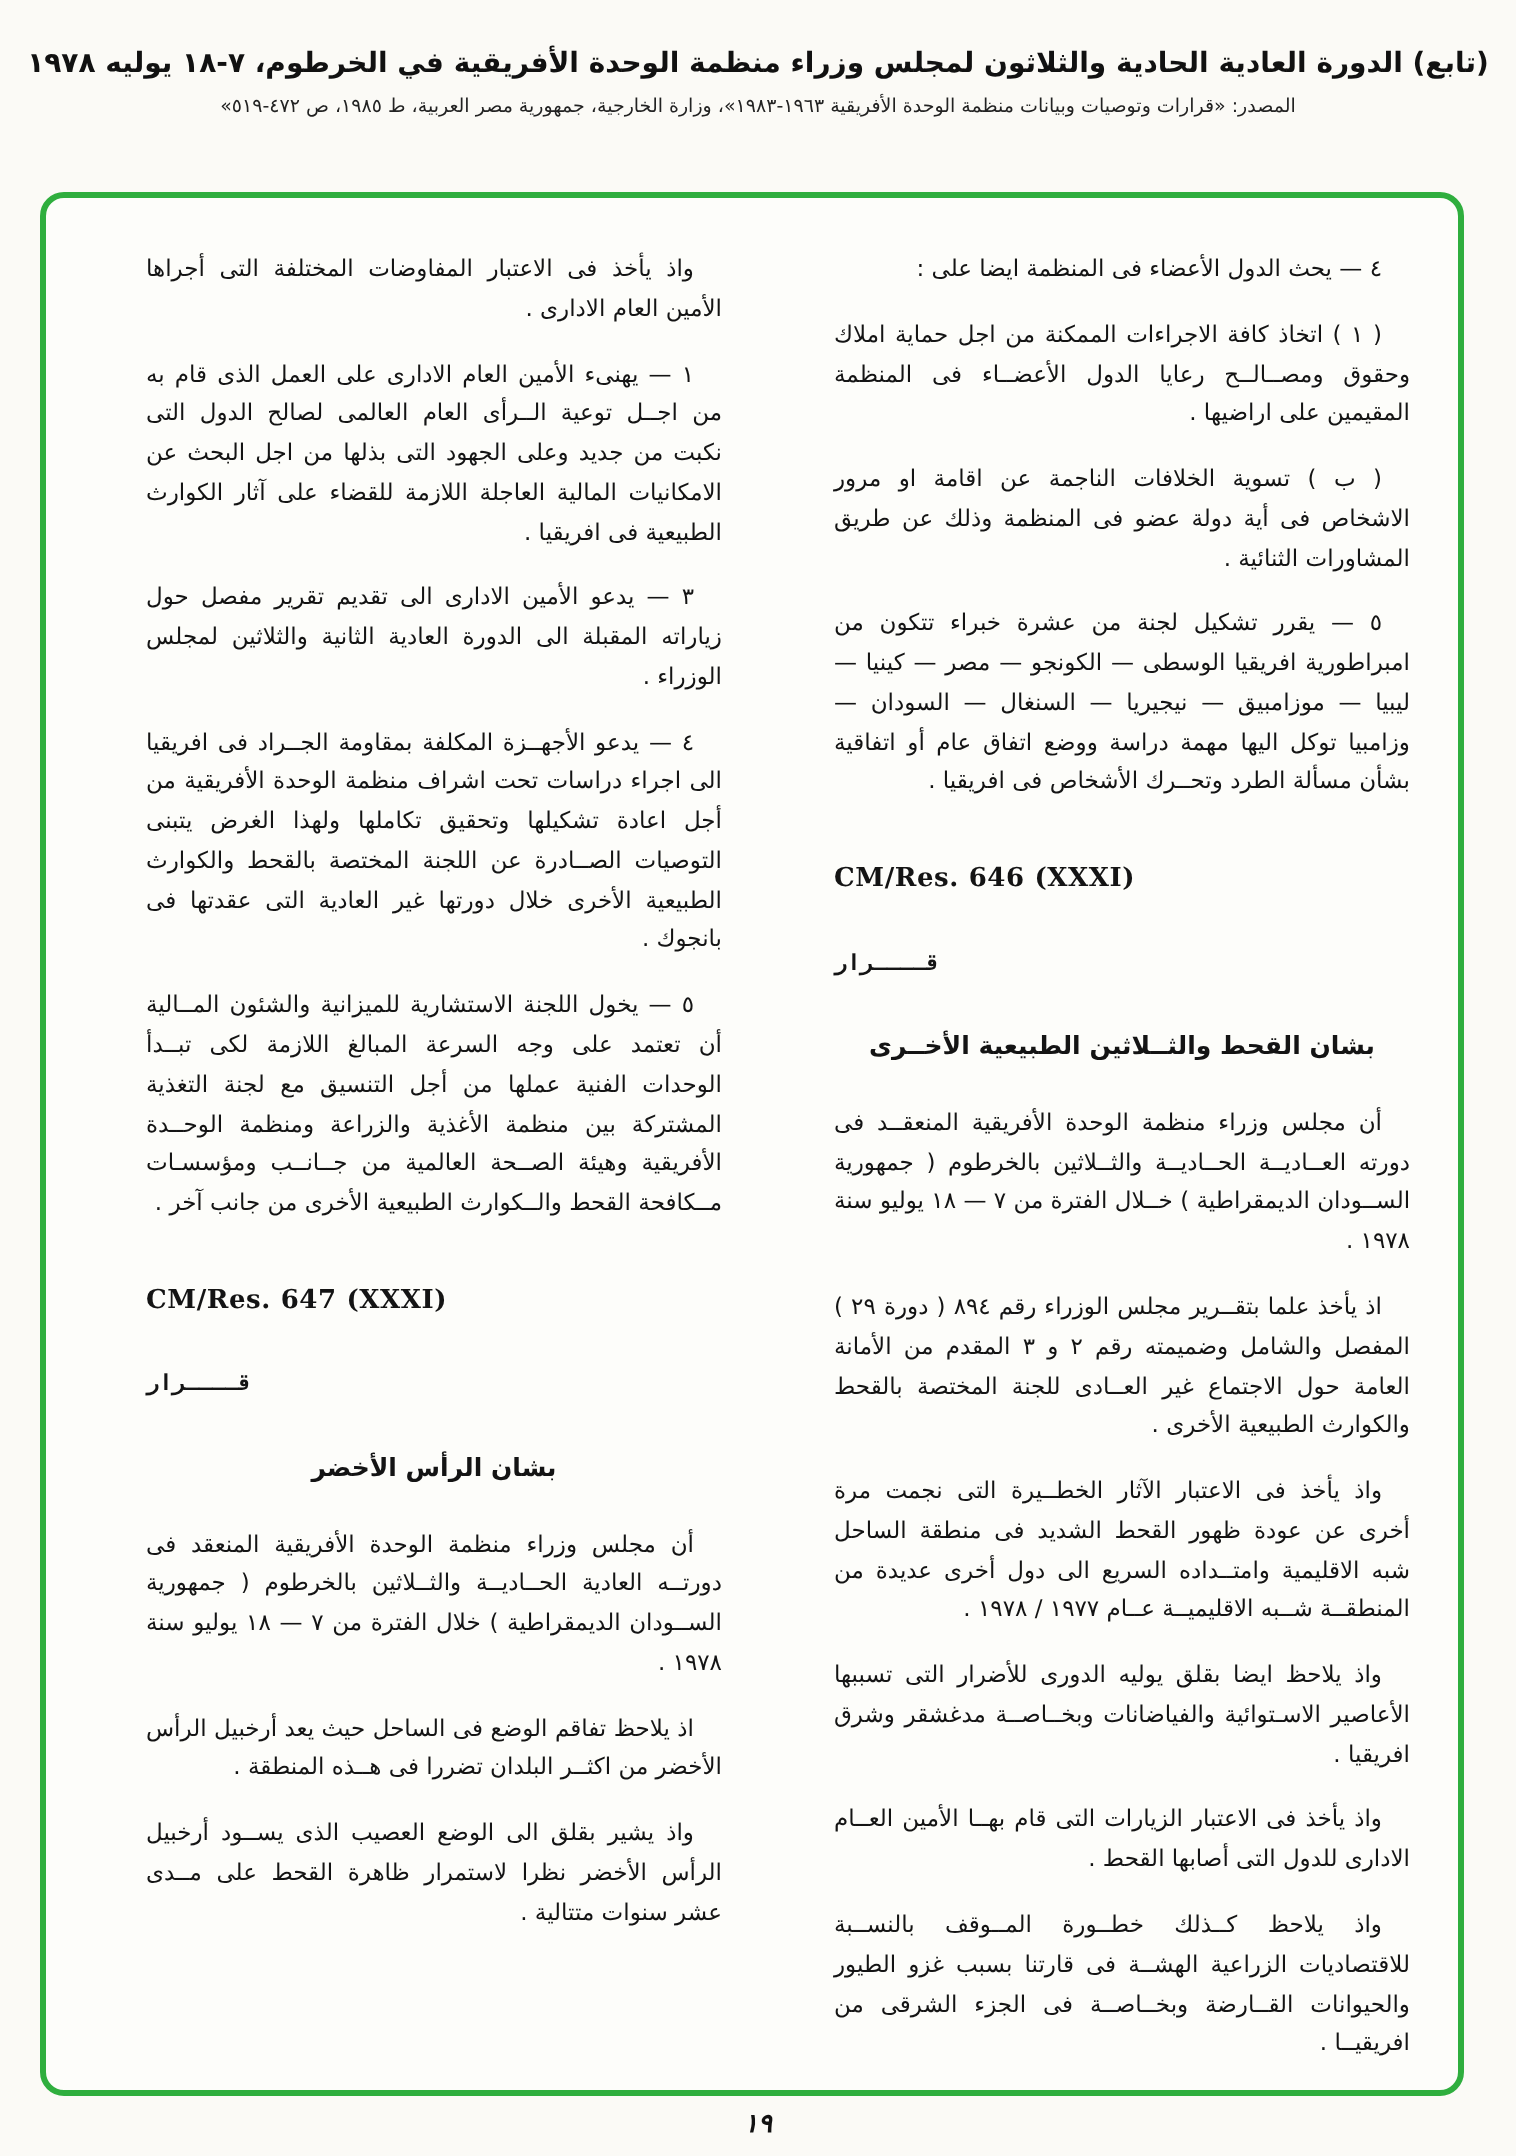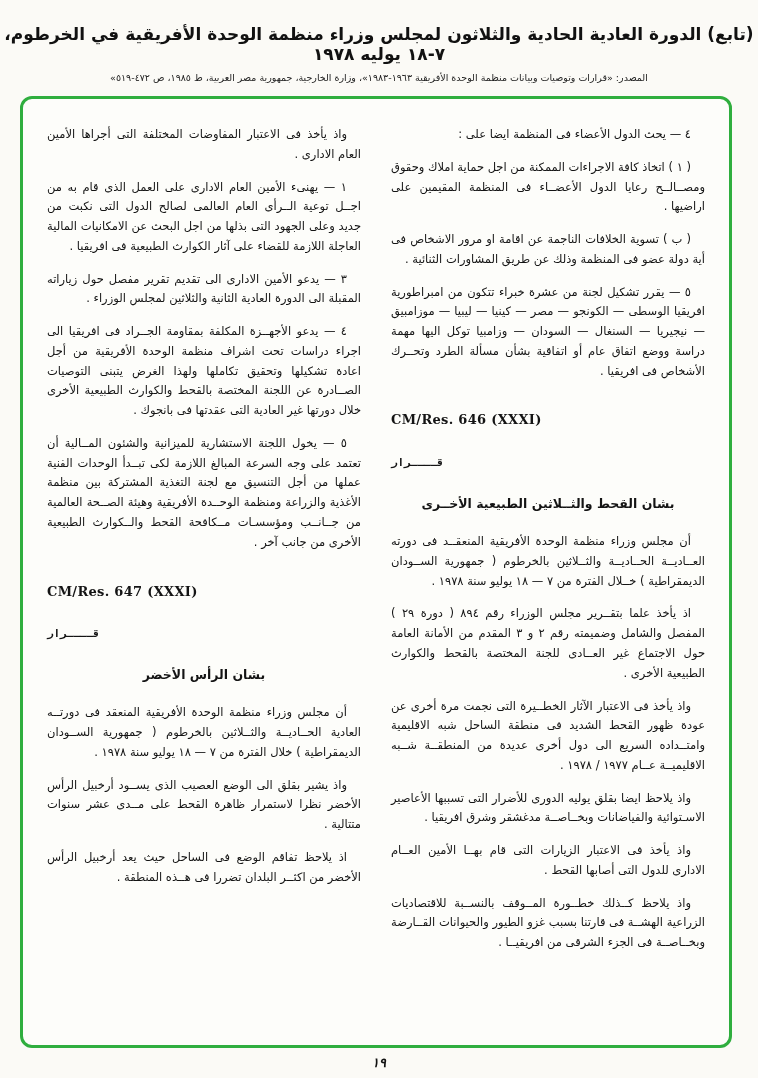--- a/index.html
+++ b/index.html
@@ -10,21 +10,21 @@
     color:#1a1a1a;
     position:relative;
     overflow:hidden;
   }
   .page-header{
     text-align:center;
     padding-top:24px;
     direction:rtl;
   }
   .header-line1{
-    font-size:17px;
+    font-size:14px;
     font-weight:bold;
     letter-spacing:0;
     color:#111;
   }
   .header-line2{
     font-size:9.5px;
     margin-top:8px;
     color:#222;
   }
   .green-frame{
@@ -43,20 +43,21 @@
     gap:30px;
     height:100%;
   }
   .col{
     flex:1 1 0;
     direction:rtl;
     text-align:justify;
     font-size:11.5px;
     line-height:1.72;
     color:#141414;
+    margin-left:26px;
   }
   .block{margin:0 0 13px 0;}
   .para{text-indent:14px;}
   .code{
     direction:ltr;
     text-align:left;
     font-weight:bold;
     font-size:13px;
     margin:28px 0 22px 0;
     font-family:"DejaVu Serif",serif;
@@ -116,19 +117,19 @@
     <div class="col" id="col-left">
         <div class="block para">واذ يأخذ فى الاعتبار المفاوضات المختلفة التى أجراها الأمين العام الادارى .</div>
         <div class="block para">١ — يهنىء الأمين العام الادارى على العمل الذى قام به من اجــل توعية الــرأى العام العالمى لصالح الدول التى نكبت من جديد وعلى الجهود التى بذلها من اجل البحث عن الامكانيات المالية العاجلة اللازمة للقضاء على آثار الكوارث الطبيعية فى افريقيا .</div>
         <div class="block para">٣ — يدعو الأمين الادارى الى تقديم تقرير مفصل حول زياراته المقبلة الى الدورة العادية الثانية والثلاثين لمجلس الوزراء .</div>
         <div class="block para">٤ — يدعو الأجهــزة المكلفة بمقاومة الجــراد فى افريقيا الى اجراء دراسات تحت اشراف منظمة الوحدة الأفريقية من أجل اعادة تشكيلها وتحقيق تكاملها ولهذا الغرض يتبنى التوصيات الصــادرة عن اللجنة المختصة بالقحط والكوارث الطبيعية الأخرى خلال دورتها غير العادية التى عقدتها فى بانجوك .</div>
         <div class="block para">٥ — يخول اللجنة الاستشارية للميزانية والشئون المــالية أن تعتمد على وجه السرعة المبالغ اللازمة لكى تبــدأ الوحدات الفنية عملها من أجل التنسيق مع لجنة التغذية المشتركة بين منظمة الأغذية والزراعة ومنظمة الوحــدة الأفريقية وهيئة الصــحة العالمية من جــانــب ومؤسسـات مــكافحة القحط والــكوارث الطبيعية الأخرى من جانب آخر .</div>
         <div class="block code" dir="ltr">CM/Res. 647 (XXXI)</div>
         <div class="block title">قــــرار</div>
         <div class="block subtitle">بشان الرأس الأخضر</div>
         <div class="block para">أن مجلس وزراء منظمة الوحدة الأفريقية المنعقد فى دورتــه العادية الحــاديــة والثــلاثين بالخرطوم ( جمهورية الســودان الديمقراطية ) خلال الفترة من ٧ — ١٨ يوليو سنة ١٩٧٨ .</div>
+        <div class="block para">اذ يلاحظ تفاقم الوضع فى الساحل حيث يعد أرخبيل الرأس الأخضر من اكثــر البلدان تضررا فى هــذه المنطقة .</div>
         <div class="block para">واذ يشير بقلق الى الوضع العصيب الذى يســود أرخبيل الرأس الأخضر نظرا لاستمرار ظاهرة القحط على مــدى عشر سنوات متتالية .</div>
-        <div class="block para">اذ يلاحظ تفاقم الوضع فى الساحل حيث يعد أرخبيل الرأس الأخضر من اكثــر البلدان تضررا فى هــذه المنطقة .</div>
       </div>
   </div>
 </div>
 
 <div class="page-number">١٩</div>
 
 </body></html>

